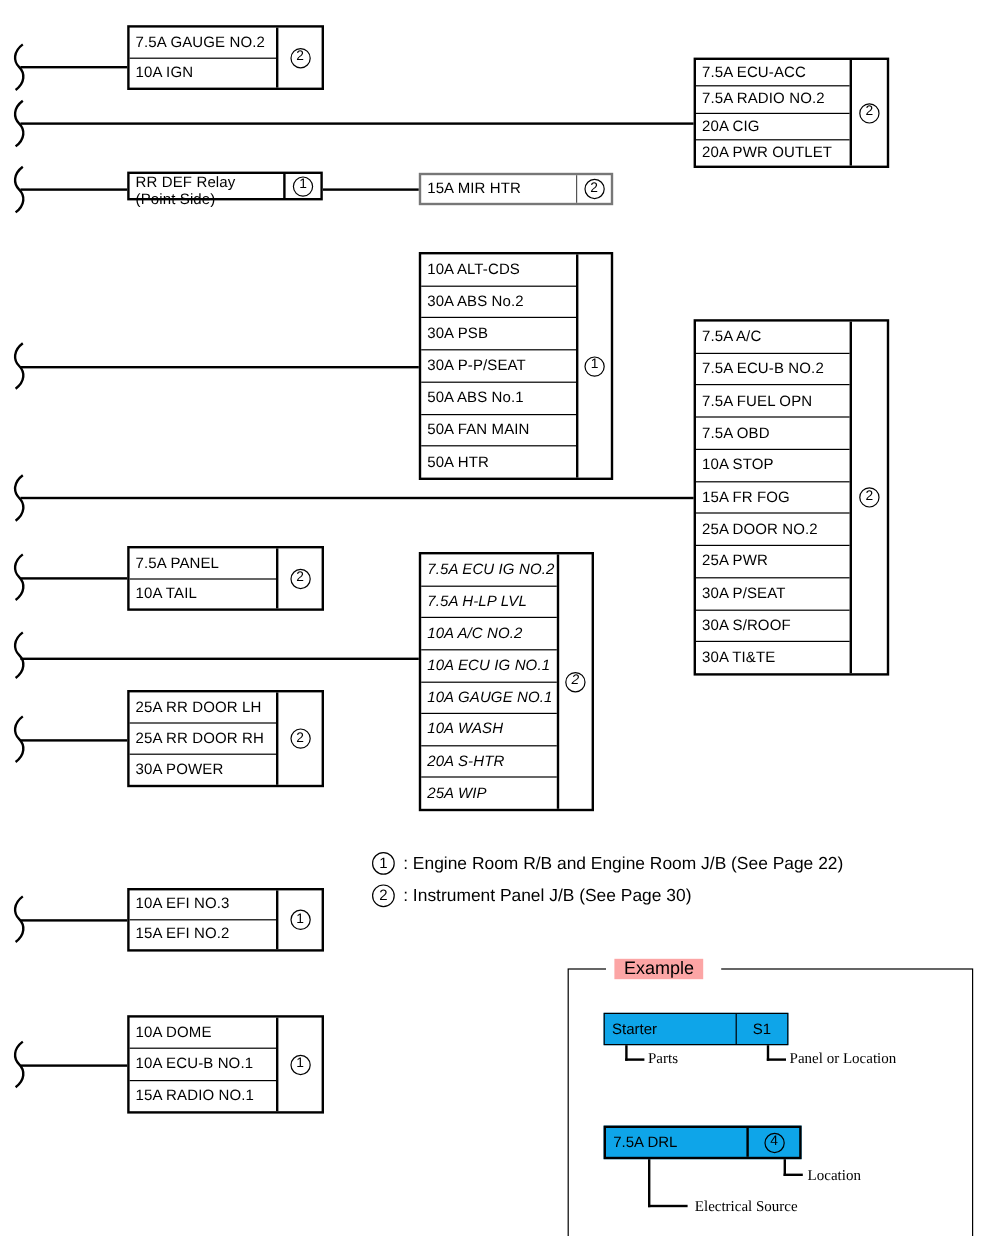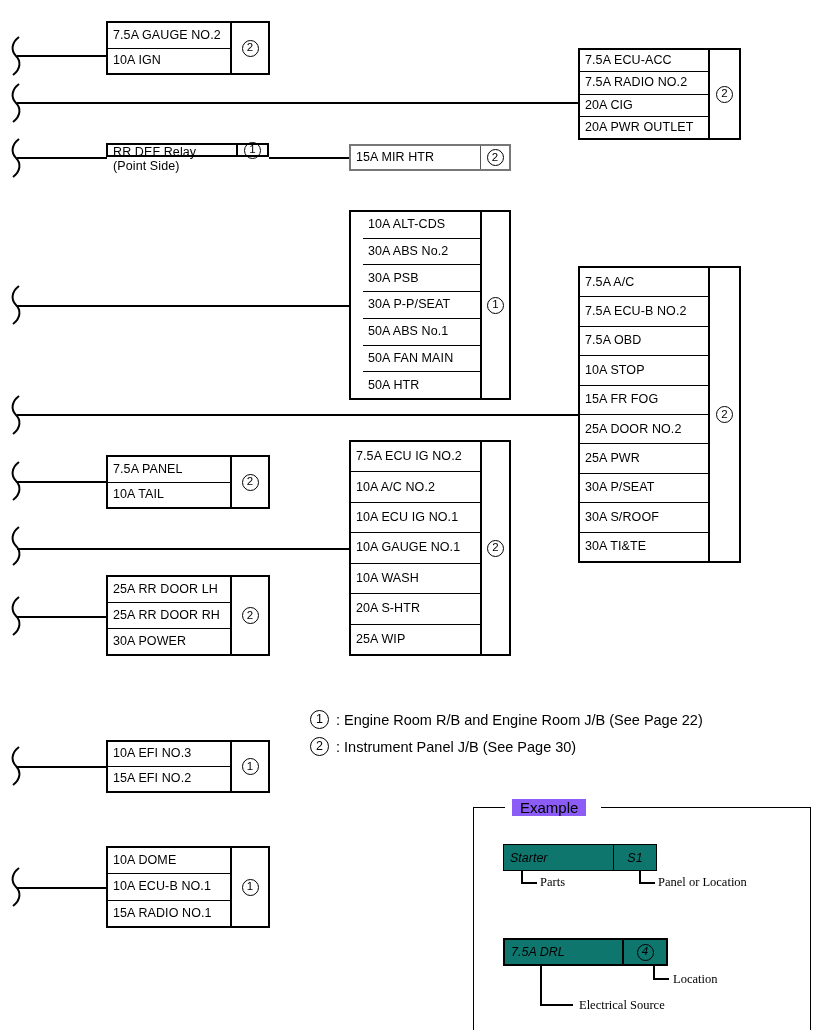--- a/index.html
+++ b/index.html
@@ -34,23 +34,23 @@
   
   .squig{position:absolute;width:22px;height:44px;}
 
   
   .legend{position:absolute;font-size:14.5px;display:flex;align-items:center;gap:0;white-space:nowrap;}
   .legend .lbl{margin-left:7px;}
 
   
   #example{position:absolute;left:473px;top:795px;width:338px;height:228px;box-sizing:border-box;
            border:1.6px solid #000;}
-  #ex-title{position:absolute;left:512px;top:787px;background:#8b5cf6;padding:0 8px;
+  #ex-title{position:absolute;left:512px;top:787px;background:#fca5a5;padding:0 8px;
             font-size:15px;}
-  .exbox{position:absolute;box-sizing:border-box;background:#0f766e;display:flex;font-style:italic;}
+  .exbox{position:absolute;box-sizing:border-box;background:#0ea5e9;display:flex;}
   .exbox .cellL{flex:1 1 auto;display:flex;align-items:center;padding-left:6px;font-size:12.5px;}
   .exbox .cellR{flex:0 0 auto;display:flex;align-items:center;justify-content:center;font-size:12.5px;}
   .exbox.light{border:1.6px solid #000;}
   .exbox.light .cellR{border-left:1.6px solid #000;width:42px;text-align:center;}
   .exbox.bold{border:2.4px solid #000;}
   .exbox.bold .cellR{border-left:2.4px solid #000;width:42px;}
   .exlabel{position:absolute;font-size:12.5px;white-space:nowrap;font-family:Liberation Serif, serif;}
   .lead{position:absolute;background:#000;}
 </style>
 </head>
@@ -116,60 +116,61 @@
       <div class="row">7.5A ECU-ACC</div>
       <div class="row">7.5A RADIO NO.2</div>
       <div class="row">20A CIG</div>
       <div class="row">20A PWR OUTLET</div>
     </div>
     <div class="loc" style="width:31px;">
       <span class="circ">2</span>
     </div>
   </div>
 
-  <div class="fbox" style="left:106px;top:131px;width:163px;height:14px;gap:27px;">
+  <div class="fbox" style="left:106px;top:131px;width:163px;height:24px;gap:27px;">
     <div class="rows">
       <div class="row two-line">
         <span>RR DEF Relay</span>
         <span>(Point Side)</span>
       </div>
     </div>
     <div class="loc" style="width:31px;">
       <span class="circ">1</span>
     </div>
   </div>
 
   <div class="fbox thin" style="left:349px;top:132px;width:162px;height:27px;">
     <div class="rows">
       <div class="row">15A MIR HTR</div>
     </div>
     <div class="loc" style="width:29px;">
       <span class="circ">2</span>
     </div>
   </div>
 
-  <div class="fbox" style="left:349px;top:198px;width:162px;height:190px;padding-left:12px;">
+  <div class="fbox" style="left:349px;top:198px;width:162px;height:190px;">
     <div class="rows">
       <div class="row">10A ALT-CDS</div>
       <div class="row">30A ABS No.2</div>
       <div class="row">30A PSB</div>
       <div class="row">30A P-P/SEAT</div>
       <div class="row">50A ABS No.1</div>
       <div class="row">50A FAN MAIN</div>
       <div class="row">50A HTR</div>
     </div>
     <div class="loc" style="width:29px;">
       <span class="circ">1</span>
     </div>
   </div>
 
   <div class="fbox" style="left:578px;top:254px;width:163px;height:297px;">
     <div class="rows">
       <div class="row">7.5A A/C</div>
       <div class="row">7.5A ECU-B NO.2</div>
+      <div class="row">7.5A FUEL OPN</div>
       <div class="row">7.5A OBD</div>
       <div class="row">10A STOP</div>
       <div class="row">15A FR FOG</div>
       <div class="row">25A DOOR NO.2</div>
       <div class="row">25A PWR</div>
       <div class="row">30A P/SEAT</div>
       <div class="row">30A S/ROOF</div>
       <div class="row">30A TI&amp;TE</div>
     </div>
     <div class="loc" style="width:31px;">
@@ -180,23 +181,24 @@
   <div class="fbox" style="left:106px;top:443px;width:164px;height:54px;">
     <div class="rows">
       <div class="row">7.5A PANEL</div>
       <div class="row">10A TAIL</div>
     </div>
     <div class="loc" style="width:38px;">
       <span class="circ">2</span>
     </div>
   </div>
 
-  <div class="fbox" style="left:349px;top:428px;width:162px;height:216px;">
+  <div class="fbox" style="left:349px;top:448px;width:146px;height:216px;font-style:italic;">
     <div class="rows">
       <div class="row">7.5A ECU IG NO.2</div>
+      <div class="row">7.5A H-LP LVL</div>
       <div class="row">10A A/C NO.2</div>
       <div class="row">10A ECU IG NO.1</div>
       <div class="row">10A GAUGE NO.1</div>
       <div class="row">10A WASH</div>
       <div class="row">20A S-HTR</div>
       <div class="row">25A WIP</div>
     </div>
     <div class="loc" style="width:29px;">
       <span class="circ">2</span>
     </div>

